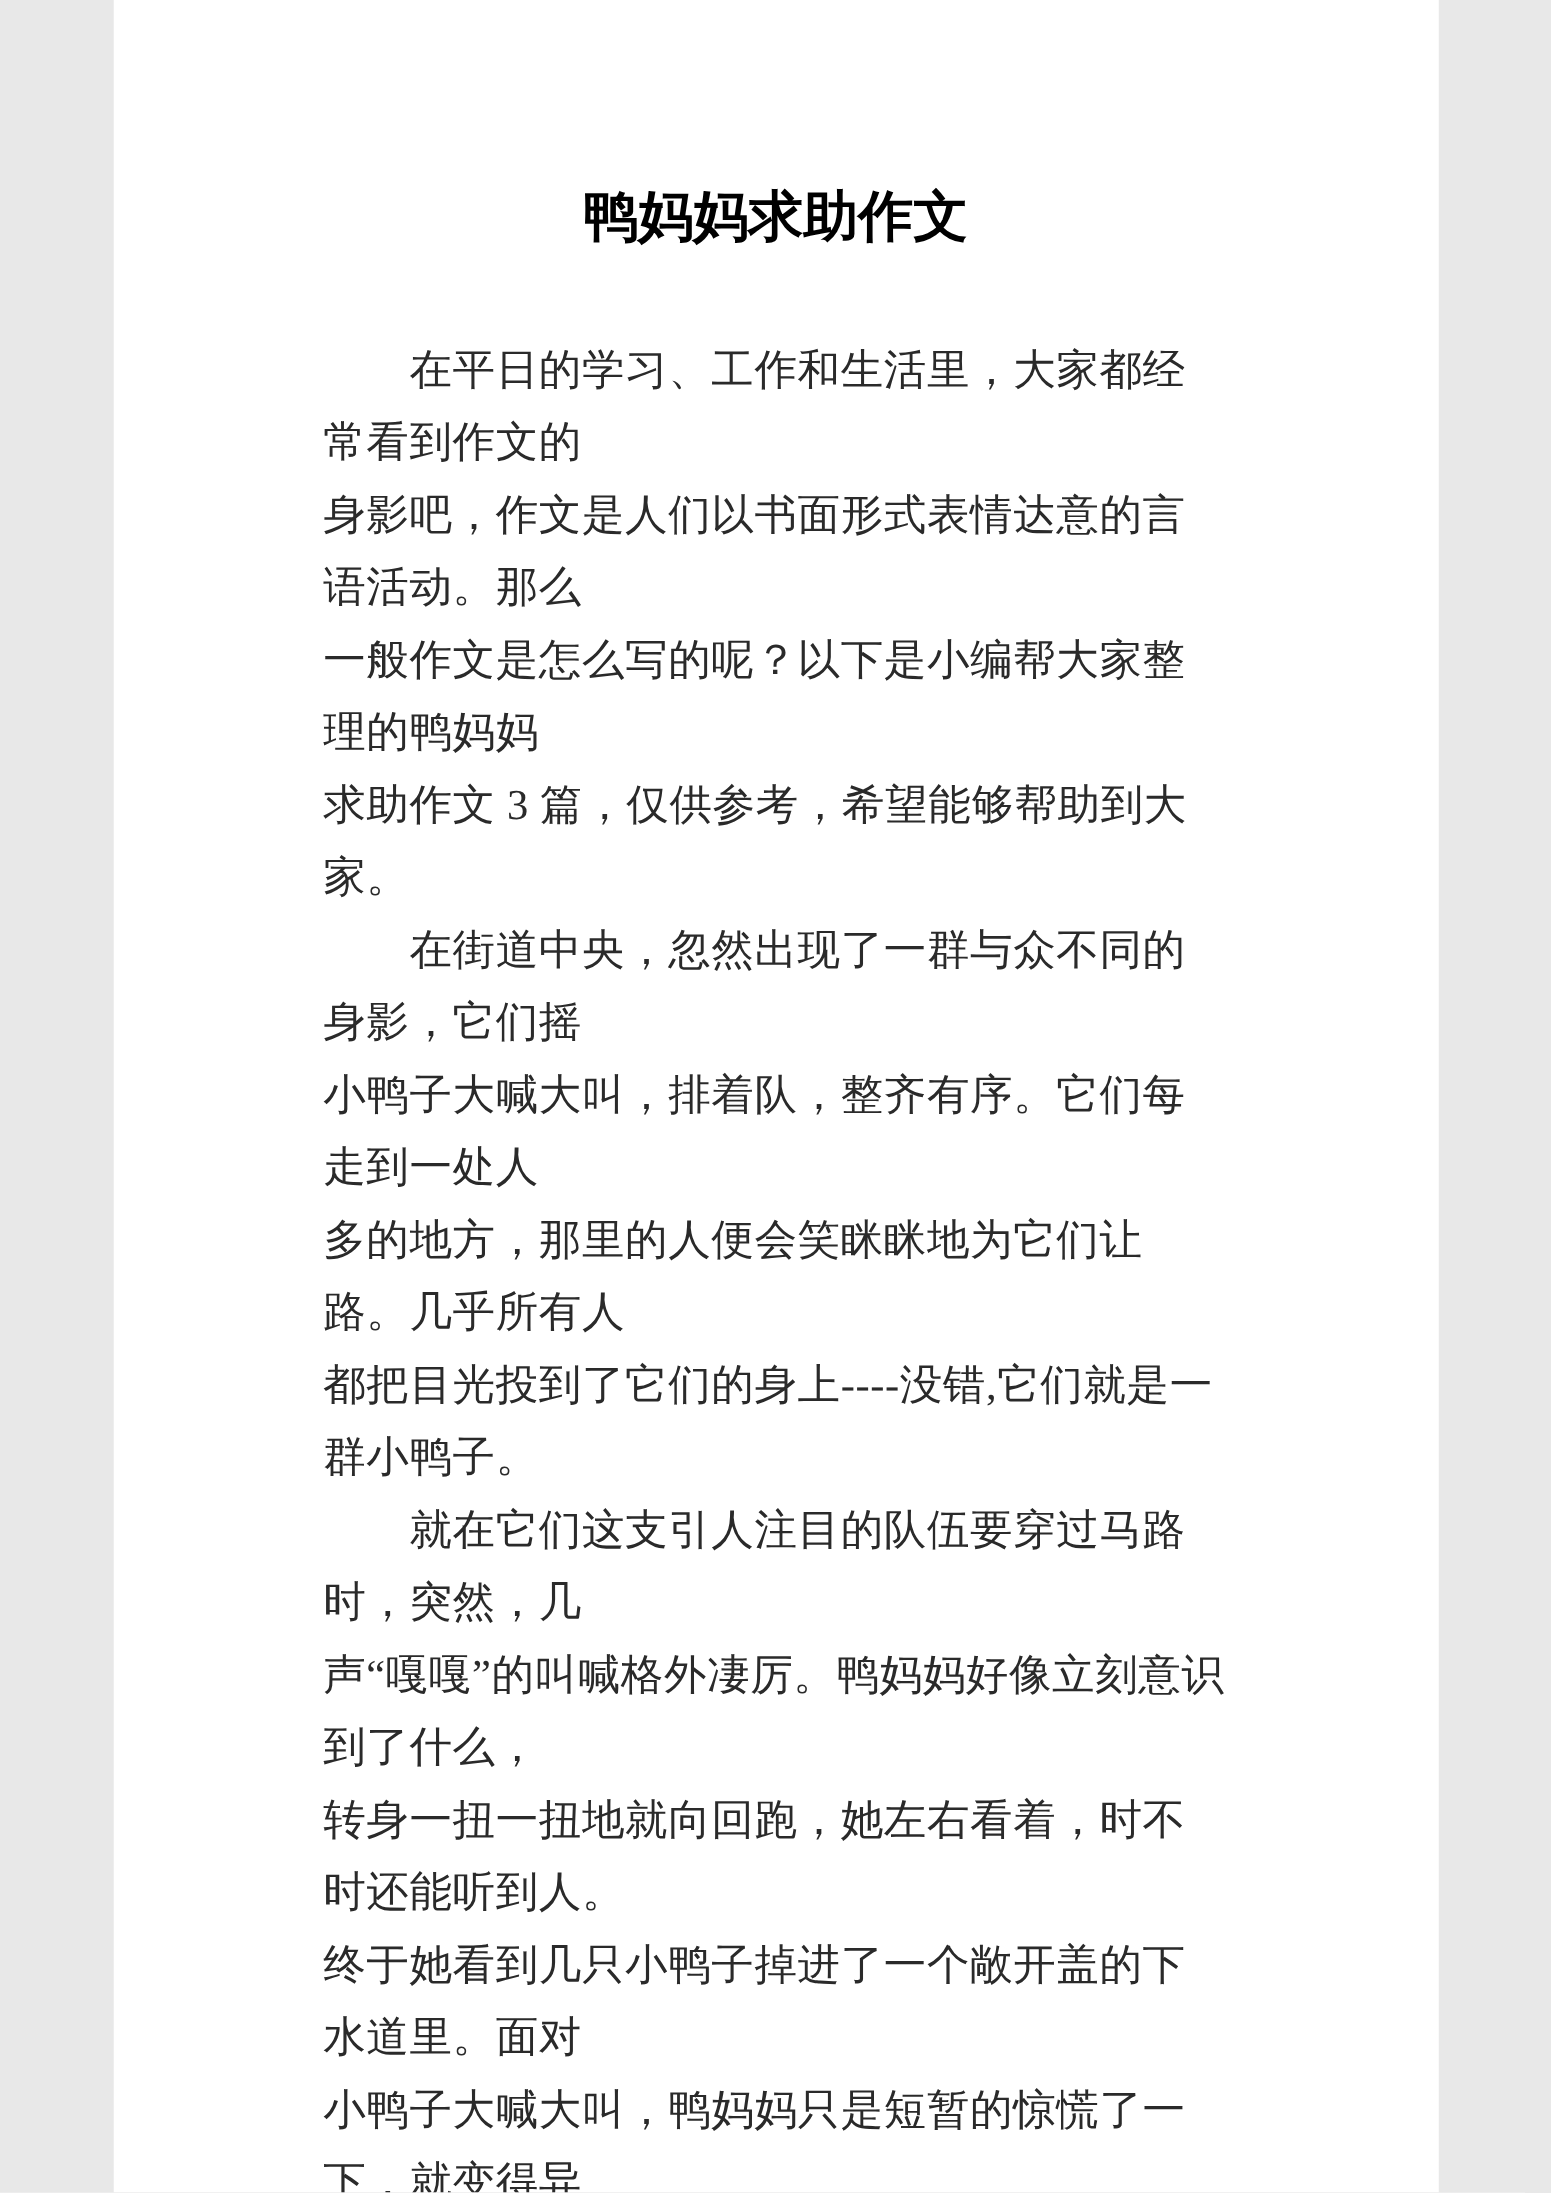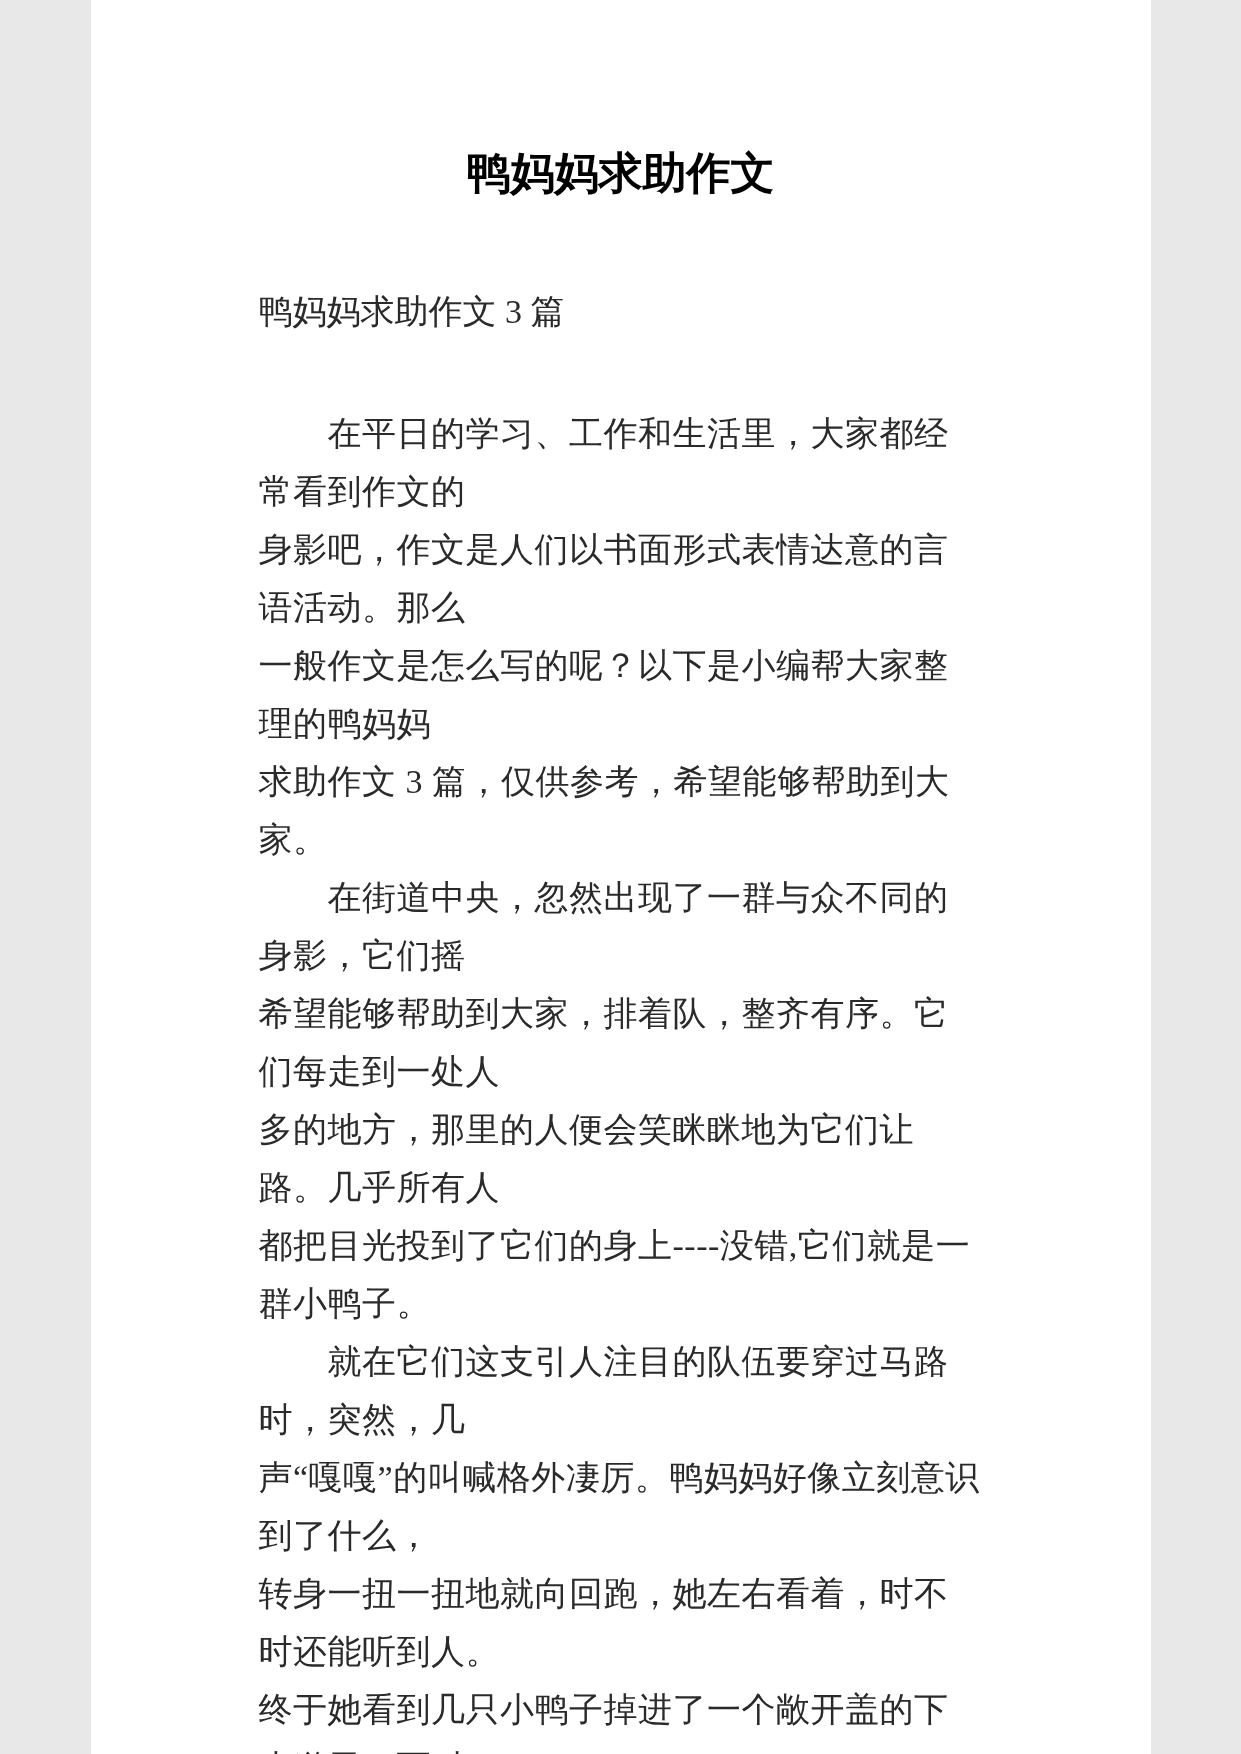--- a/index.html
+++ b/index.html
@@ -47,29 +47,28 @@
     text-align: left;
     letter-spacing: 0.5px;
   }
 </style>
 </head>
 <body>
 
 <div class="page">
   <h1 class="doc-title">鸭妈妈求助作文</h1>
 
-  <p class="subtitle">鸭妈妈求助作文 3 篇</p>
 
   <div class="doc-body" id="doc-body">
       <p class="para">　　在平日的学习、工作和生活里，大家都经常看到作文的
 身影吧，作文是人们以书面形式表情达意的言语活动。那么
 一般作文是怎么写的呢？以下是小编帮大家整理的鸭妈妈
 求助作文 3 篇，仅供参考，希望能够帮助到大家。</p>
       <p class="para">　　在街道中央，忽然出现了一群与众不同的身影，它们摇
-希望能够帮助到大家，排着队，整齐有序。它们每走到一处人
+小鸭子大喊大叫，排着队，整齐有序。它们每走到一处人
 多的地方，那里的人便会笑眯眯地为它们让路。几乎所有人
 都把目光投到了它们的身上----没错,它们就是一群小鸭子。</p>
       <p class="para">　　就在它们这支引人注目的队伍要穿过马路时，突然，几
 声“嘎嘎”的叫喊格外凄厉。鸭妈妈好像立刻意识到了什么，
 转身一扭一扭地就向回跑，她左右看着，时不时还能听到人。
 终于她看到几只小鸭子掉进了一个敞开盖的下水道里。面对
 小鸭子大喊大叫，鸭妈妈只是短暂的惊慌了一下，就变得异</p>
     </div>
 </div>
 

